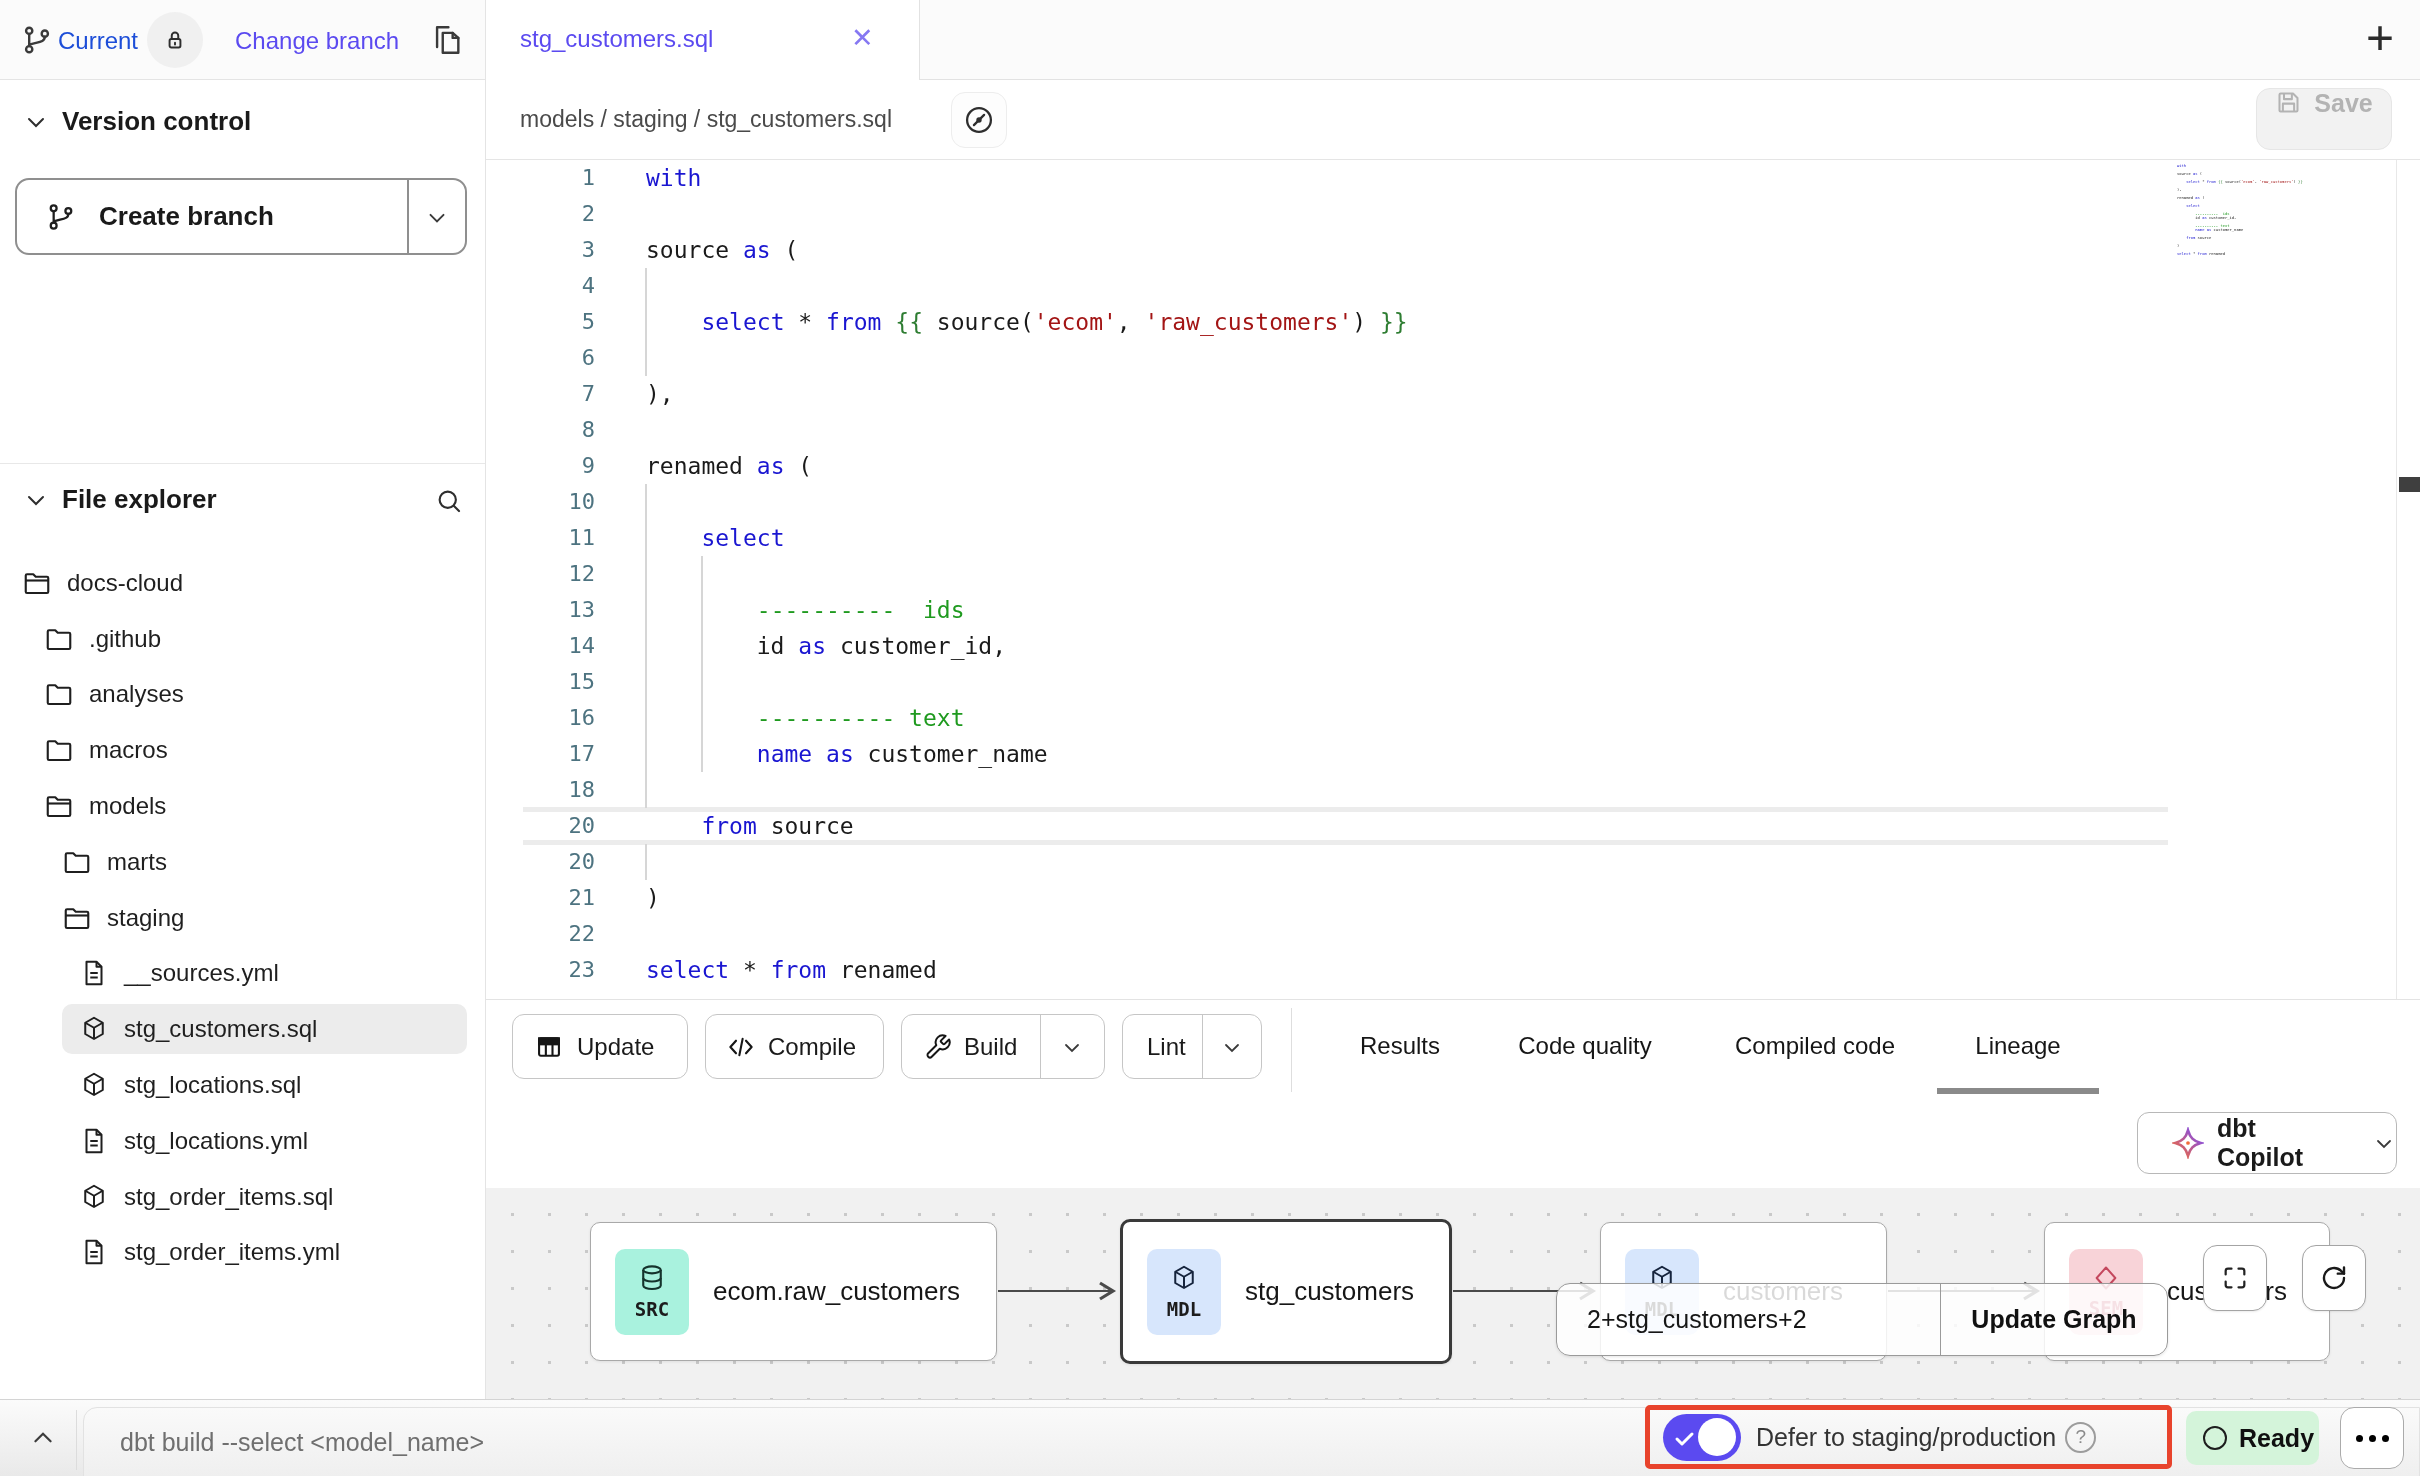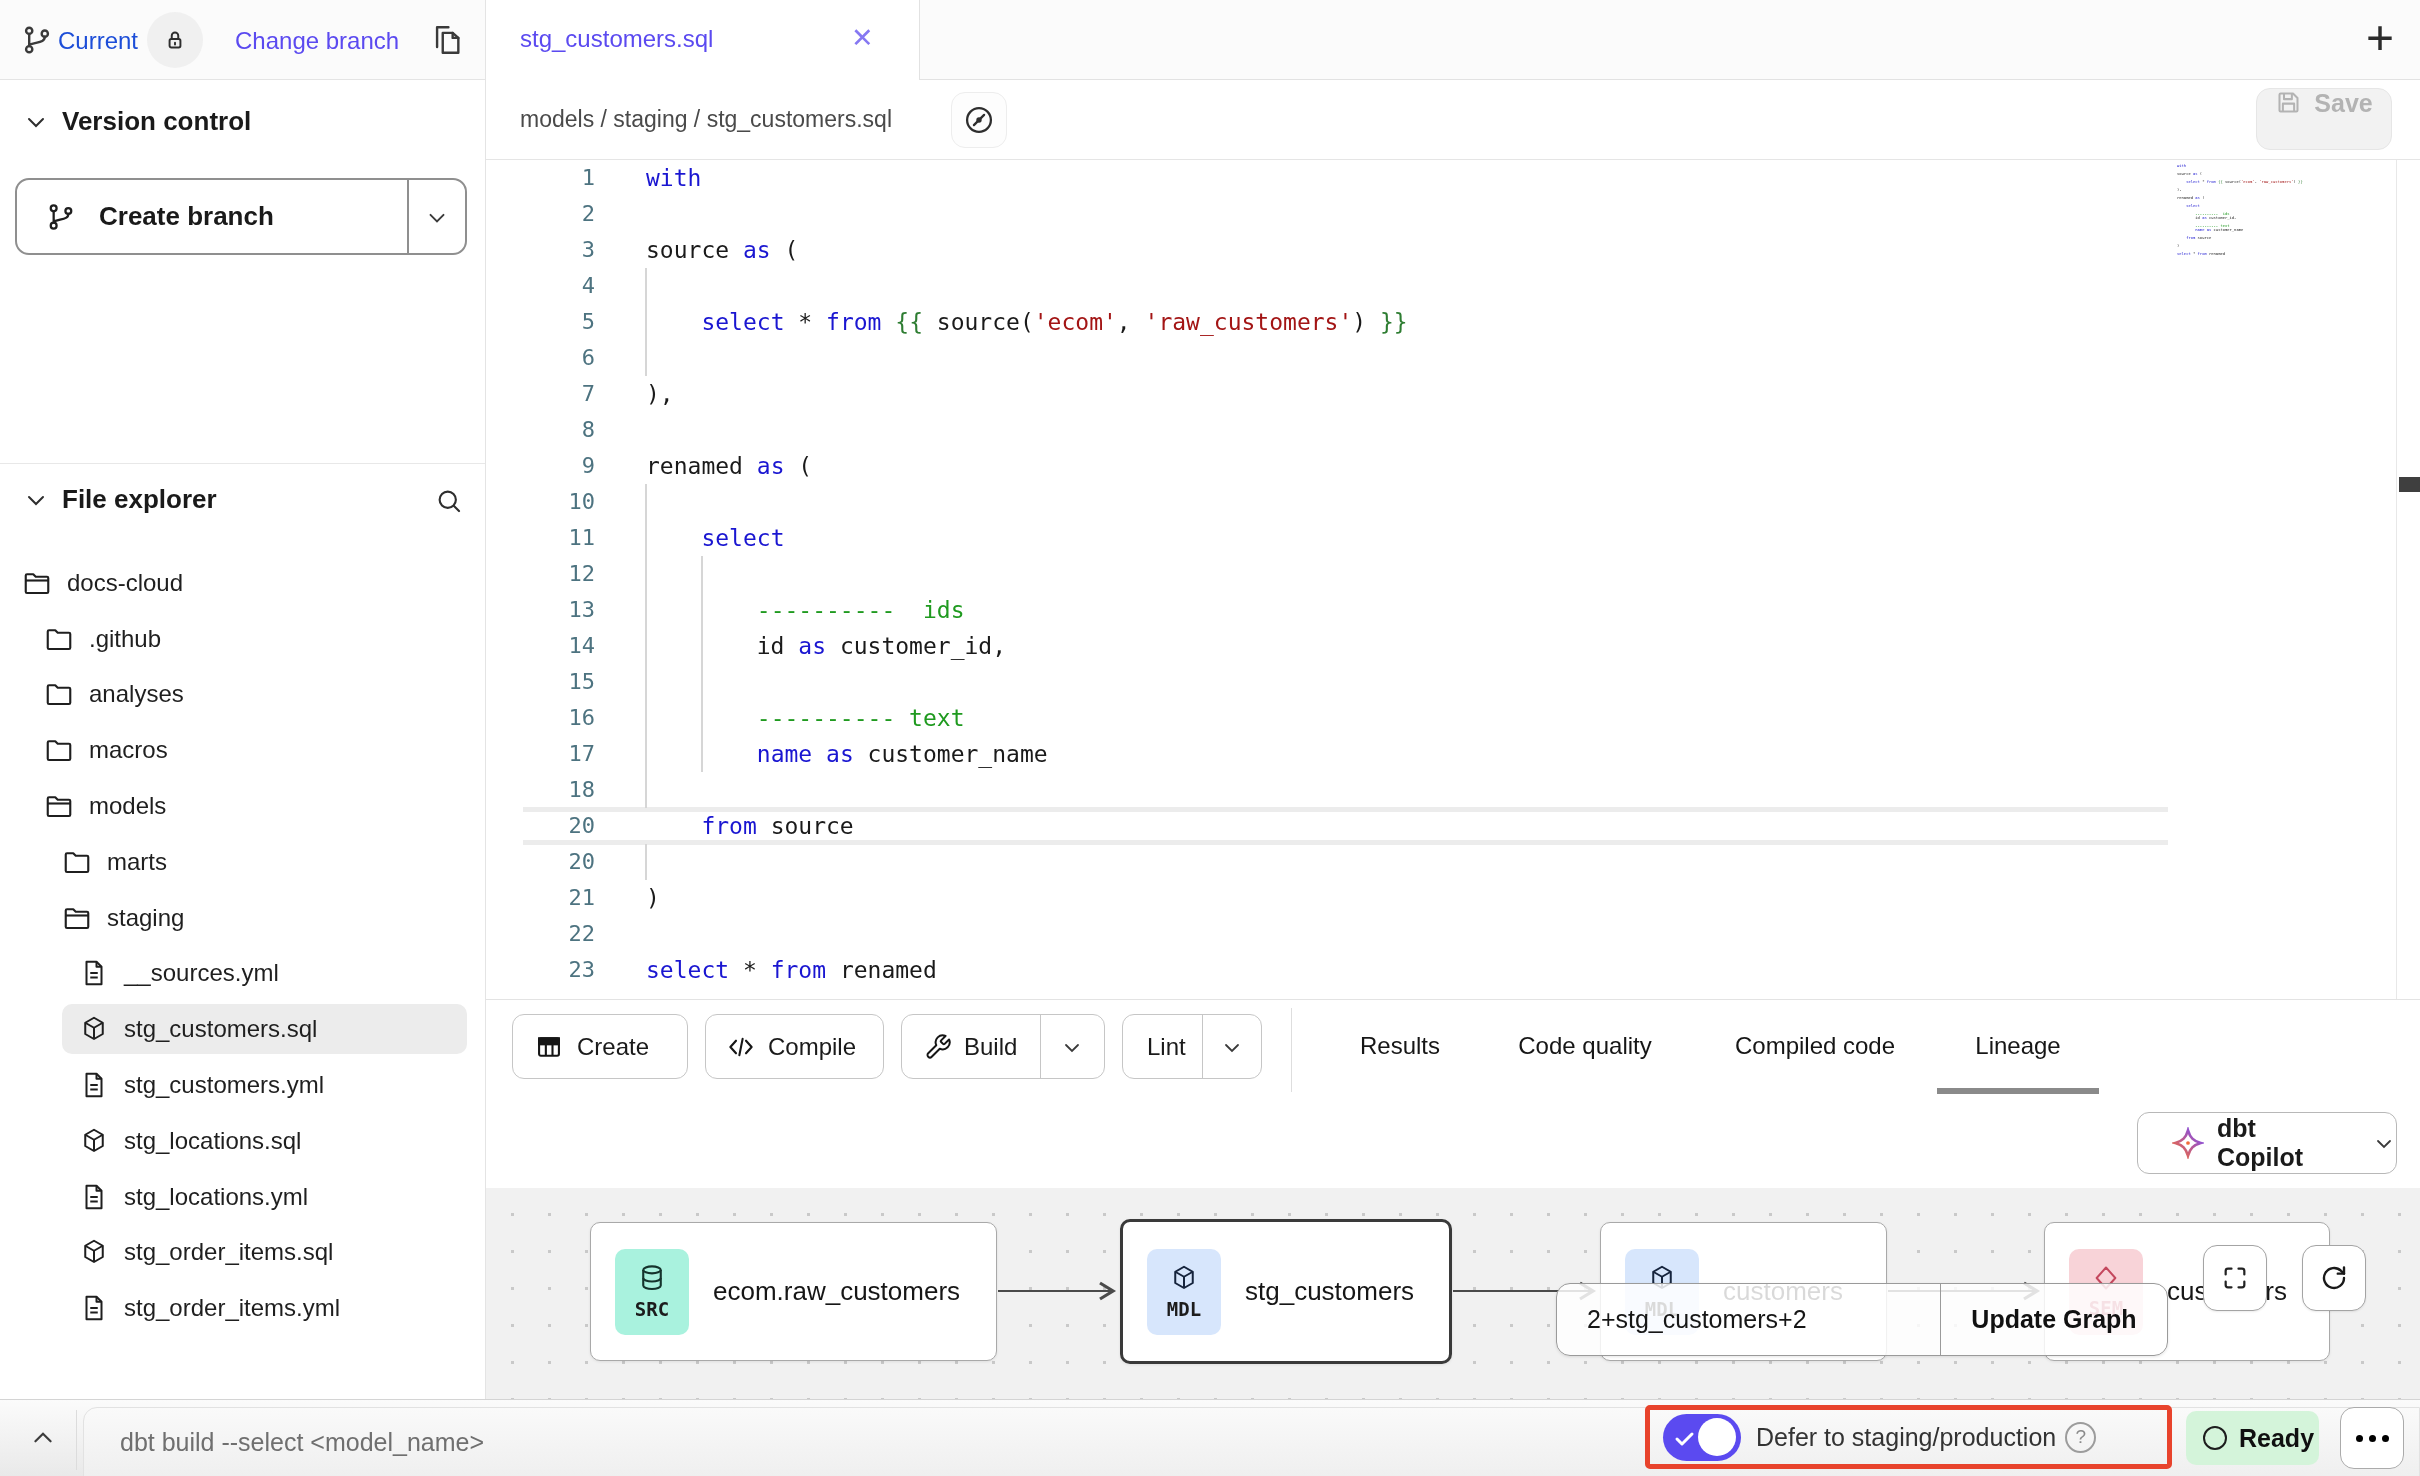--- a/index.html
+++ b/index.html
@@ -276,30 +276,20 @@
         <span class="tree-label">__sources.yml</span>
       </div>
       <div class="tree-row depth3 selected">
         <span class="tree-icon">
           <svg width="30" height="30" viewBox="0 0 24 24" fill="none" stroke="#1f1f1f" stroke-width="1.6" stroke-linejoin="round">
             <path d="M12 3l7 4v9l-7 4-7-4V7z"></path>
             <path d="M5 7l7 4 7-4 M12 11v9"></path>
           </svg>
         </span>
         <span class="tree-label">stg_customers.sql</span>
-      </div>
-      <div class="tree-row depth3">
-        <span class="tree-icon">
-          <svg width="30" height="30" viewBox="0 0 24 24" fill="none" stroke="#1f1f1f" stroke-width="1.6" stroke-linejoin="round">
-            <path d="M6 3h8l4 4v14H6z"></path>
-            <path d="M14 3v4h4"></path>
-            <path d="M9 12h6 M9 15.5h6"></path>
-          </svg>
-        </span>
-        <span class="tree-label">stg_customers.yml</span>
       </div>
       <div class="tree-row depth3">
         <span class="tree-icon">
           <svg width="30" height="30" viewBox="0 0 24 24" fill="none" stroke="#1f1f1f" stroke-width="1.6" stroke-linejoin="round">
             <path d="M12 3l7 4v9l-7 4-7-4V7z"></path>
             <path d="M5 7l7 4 7-4 M12 11v9"></path>
           </svg>
         </span>
         <span class="tree-label">stg_locations.sql</span>
       </div>
@@ -407,21 +397,21 @@
 
 <div id="toolbar">
   <div class="tbtn" id="btn-preview">
     <span>
       <svg width="28" height="28" viewBox="0 0 24 24" fill="none" stroke="#161616" stroke-width="1.8">
           <rect x="3.5" y="4.5" width="17" height="15" rx="1.5"></rect>
           <path d="M3.5 9.5h17 M9.3 9.5v10 M15 9.5v10"></path>
           <rect x="3.5" y="4.5" width="17" height="5" fill="#161616"></rect>
         </svg>
     </span>
-    <span>Create</span>
+    <span>Update</span>
   </div>
   <div class="tbtn" id="btn-compile">
     <span>
       <svg width="30" height="30" viewBox="0 0 24 24" fill="none" stroke="#161616" stroke-width="1.7" stroke-linecap="round" stroke-linejoin="round">
           <path d="M8 7l-4.5 5L8 17 M16 7l4.5 5L16 17 M13.3 5.5l-2.6 13"></path>
         </svg>
     </span>
     <span>Compile</span>
   </div>
   <div class="tbtn" id="btn-build">

